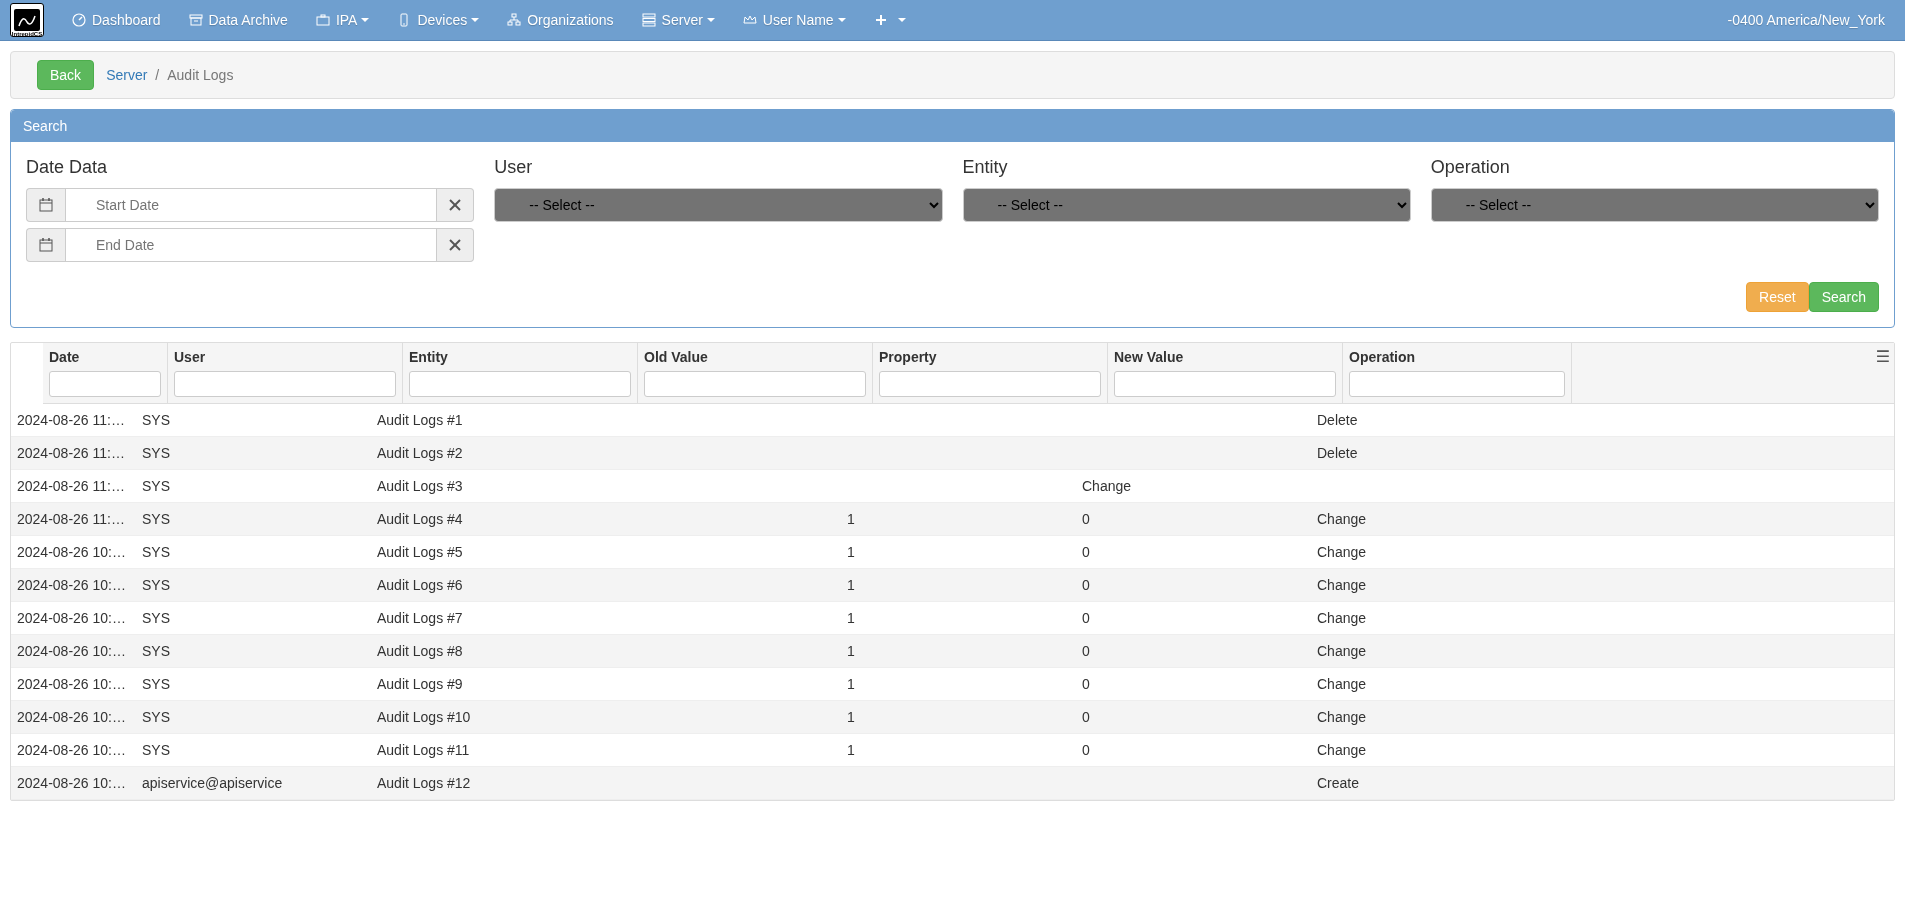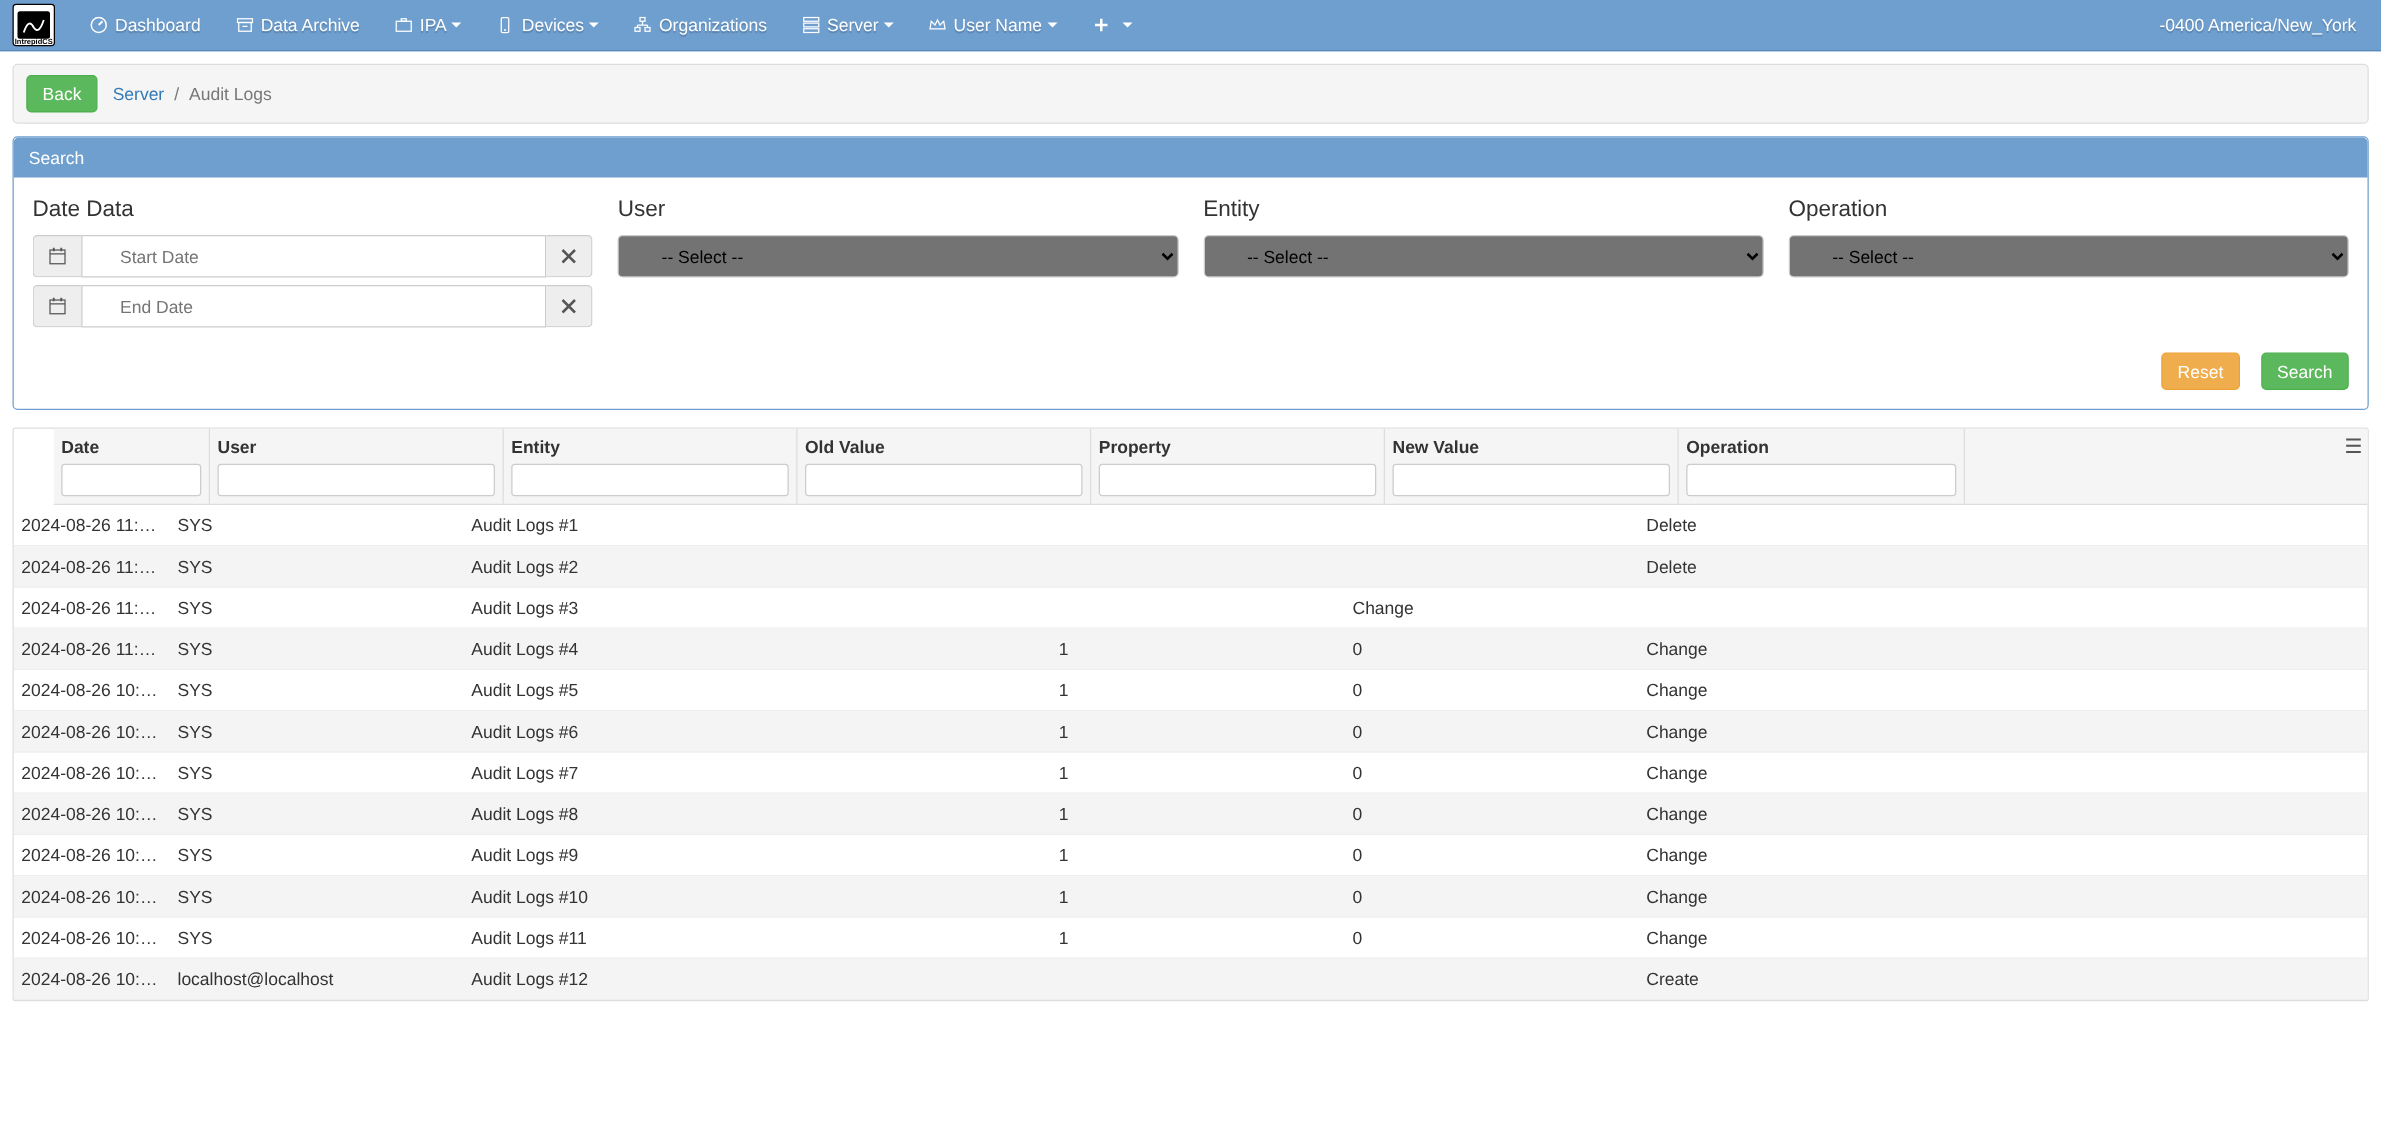--- a/index.html
+++ b/index.html
@@ -8,42 +8,42 @@
 .logo { width: 34px; height: 34px; background: #fff; border: 1px solid #000; border-radius: 3px; display: flex; flex-direction: column; align-items: center; justify-content: center; margin-right: 14px; position: relative; }
 .logo-graph { width: 26px; height: 22px; background: #000; border-radius: 2px; position: relative; display: flex; align-items: center; justify-content: center; }
 .logo-graph svg { width: 20px; height: 16px; }
 .logo-text { font-size: 6px; font-weight: bold; color: #000; position: absolute; bottom: -1px; }
 .nav-items { display: flex; align-items: center; height: 100%; }
 .nav-item { color: #fff; padding: 0 14px; height: 41px; display: flex; align-items: center; cursor: pointer; font-size: 14px; text-shadow: 0 1px 1px rgba(0,0,0,0.2); }
 .nav-icon { margin-right: 6px; display: inline-flex; }
 .caret { display: inline-block; width: 0; height: 0; margin-left: 4px; vertical-align: middle; border-top: 4px solid; border-right: 4px solid transparent; border-left: 4px solid transparent; }
 .nav-right { margin-left: auto; color: #fff; font-size: 14px; padding-right: 10px; text-shadow: 0 1px 1px rgba(0,0,0,0.2); }
 .container { padding: 10px; }
-.breadcrumb-bar { background: #f5f5f5; border: 1px solid #ddd; border-radius: 4px; padding: 8px 10px; display: flex; align-items: center; margin-bottom: 10px; }
+.breadcrumb-bar { background: #f5f5f5; border: 1px solid #ddd; border-radius: 4px; padding: 8px 26px; display: flex; align-items: center; margin-bottom: 10px; }
 .btn { display: inline-block; padding: 6px 12px; border-radius: 4px; border: 1px solid transparent; cursor: pointer; font-size: 14px; text-align: center; }
 .btn-success { background: #5cb85c; border-color: #4cae4c; color: #fff; }
 .btn-warning { background: #f0ad4e; border-color: #eea236; color: #fff; }
 .breadcrumb { display: flex; align-items: center; margin-left: 12px; list-style: none; }
 .breadcrumb li { color: #777; }
 .breadcrumb li a { color: #337ab7; text-decoration: none; }
 .breadcrumb-sep { padding: 0 8px; color: #ccc; }
 .panel { border: 1px solid #6f9fcf; border-radius: 4px; margin-bottom: 14px; }
 .panel-heading { background: #6f9fcf; color: #fff; padding: 8px 12px; border-radius: 4px 4px 0 0; font-size: 14px; }
 .panel-body { padding: 15px; }
 .search-row { display: flex; gap: 20px; margin-bottom: 14px; }
 .search-col { flex: 1; }
 .search-col.date-col { flex: 1; }
 .search-label { font-size: 18px; margin-bottom: 10px; display: block; }
 .input-group { display: flex; margin-bottom: 6px; }
 .input-group-addon { background: #eee; border: 1px solid #ccc; padding: 6px 12px; display: flex; align-items: center; justify-content: center; color: #555; }
 .input-group-addon.left { border-right: none; border-radius: 4px 0 0 4px; }
 .input-group-addon.right { border-left: none; border-radius: 0 4px 4px 0; cursor: pointer; }
 .form-control { flex: 1; border: 1px solid #ccc; padding: 6px 30px; font-size: 14px; height: 34px; }
 .form-control.select { border-radius: 4px; width: 100%; background: #737373; appearance: auto; }
-.search-actions { display: flex; justify-content: flex-end; gap: 17px; }
+.search-actions { display: flex; justify-content: flex-end; gap: 0; }
 .grid { border: 1px solid #ddd; border-radius: 2px; }
 .grid-header { display: flex; background: #f5f5f5; border-bottom: 1px solid #ddd; position: relative; margin-left: 32px; }
 .grid-header-cell { padding: 6px; font-weight: bold; border-right: 1px solid #ddd; display: flex; flex-direction: column; gap: 6px; }
 .grid-header-cell:last-child { border-right: none; }
 .grid-header-title { font-size: 14px; }
 .grid-filter-input { border: 1px solid #ccc; border-radius: 3px; padding: 4px 6px; font-size: 13px; width: 100%; height: 26px; }
 .grid-body { max-height: 490px; overflow-y: auto; }
 .grid-row { display: flex; border-bottom: 1px solid #eee; }
 .grid-row:nth-child(even) { background: #f4f4f4; }
 .grid-cell { padding: 8px 6px; border-right: 1px solid transparent; font-size: 14px; overflow: hidden; text-overflow: ellipsis; white-space: nowrap; }
@@ -359,21 +359,21 @@
           <div class="grid-cell col-date">2024-08-26 10:25:20</div>
           <div class="grid-cell col-user">SYS</div>
           <div class="grid-cell col-entity">Audit Logs #11</div>
           <div class="grid-cell col-property"></div>
           <div class="grid-cell col-oldvalue">1</div>
           <div class="grid-cell col-newvalue">0</div>
           <div class="grid-cell col-operation">Change</div>
         </div>
         <div class="grid-row">
           <div class="grid-cell col-date">2024-08-26 10:25:14</div>
-          <div class="grid-cell col-user">localhost@localhost</div>
+          <div class="grid-cell col-user">apiservice@apiservice</div>
           <div class="grid-cell col-entity">Audit Logs #12</div>
           <div class="grid-cell col-property"></div>
           <div class="grid-cell col-oldvalue"></div>
           <div class="grid-cell col-newvalue"></div>
           <div class="grid-cell col-operation">Create</div>
         </div>
       </div>
   </div>
 </div>
 

